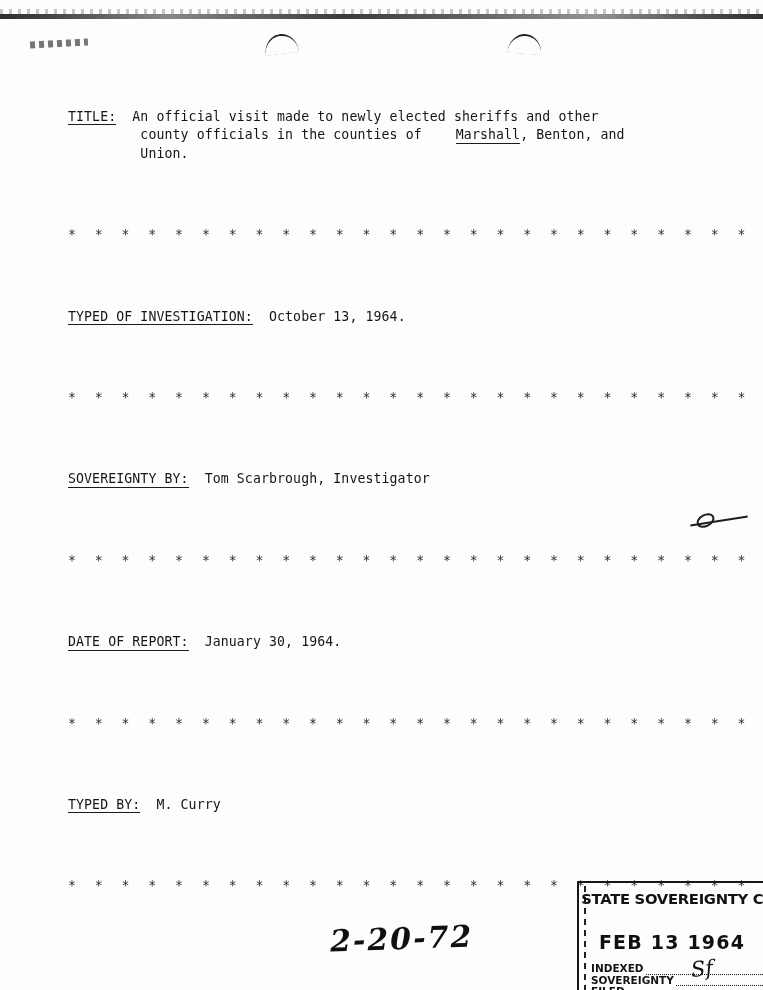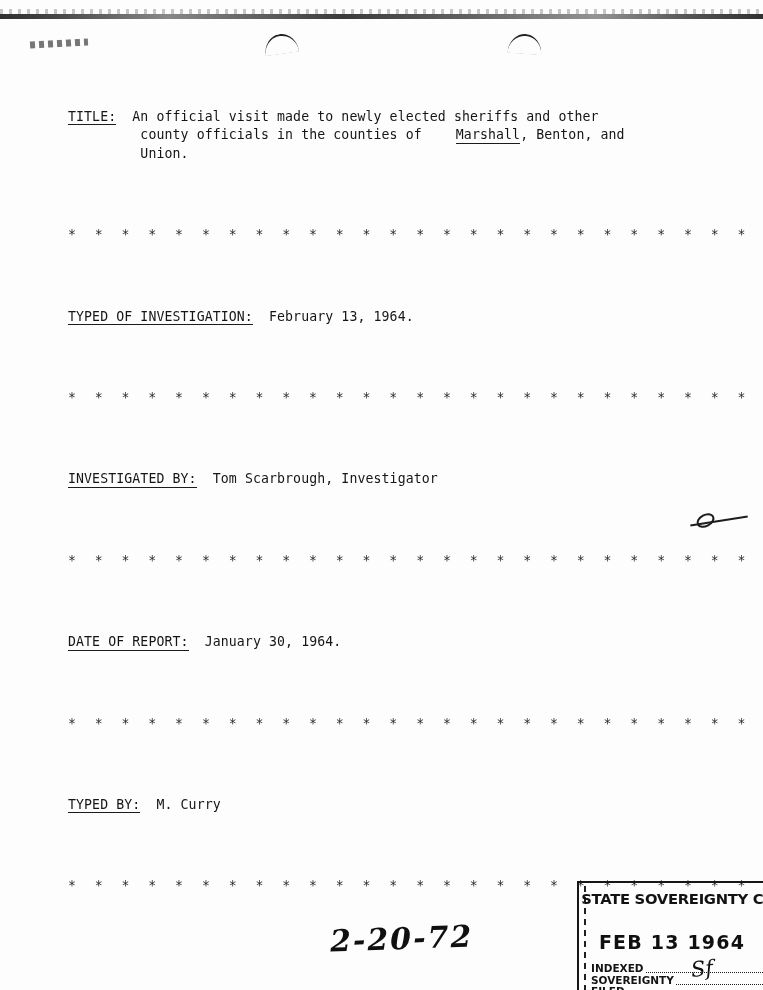--- a/index.html
+++ b/index.html
@@ -154,21 +154,21 @@
   .stamp-fields {
     position: absolute;
     left: 12px; top: 80px;
     width: 172px;
     font-family: "DejaVu Sans", "Liberation Sans", sans-serif;
     font-weight: bold;
     font-size: 10.5px;
     color: #131313;
     line-height: 11.5px;
   }
-  .stamp-field-row { display: flex; align-items: center; white-space: nowrap; }
+  .stamp-field-row { display: flex; align-items: flex-end; white-space: nowrap; }
   .stamp-field-row .dots {
     flex: 1;
     margin-left: 2px;
     border-bottom: 1.6px dotted #1a1a1a;
     height: 8px;
   }
   .stamp-sign {
     position: absolute;
     left: 112px; top: 74px;
     font-family: "DejaVu Serif", "Liberation Serif", serif;
@@ -195,25 +195,25 @@
   </div>
 
   <div class="doc-body">
 
     <div class="meta-block"><span class="meta-label">TITLE:</span><span>  An official visit made to newly elected sheriffs and other
          county officials in the counties of </span><span class="ul">Marshall</span><span>, Benton, and
          Union.</span></div>
 
     <div class="stars">* * * * * * * * * * * * * * * * * * * * * * * * * * * * * * * * * *</div>
 
-    <div class="meta-block"><span class="meta-label">TYPED OF INVESTIGATION:</span><span>  February 13, 1964.</span></div>
-
-    <div class="stars">* * * * * * * * * * * * * * * * * * * * * * * * * * * * * * * * * *</div>
-
-    <div class="meta-block"><span class="meta-label">INVESTIGATED BY:</span><span>  Tom Scarbrough, Investigator</span></div>
+    <div class="meta-block"><span class="meta-label">TYPED OF INVESTIGATION:</span><span>  October 13, 1964.</span></div>
+
+    <div class="stars">* * * * * * * * * * * * * * * * * * * * * * * * * * * * * * * * * *</div>
+
+    <div class="meta-block"><span class="meta-label">SOVEREIGNTY BY:</span><span>  Tom Scarbrough, Investigator</span></div>
 
     <div class="stars">* * * * * * * * * * * * * * * * * * * * * * * * * * * * * * * * * *</div>
 
     <div class="meta-block"><span class="meta-label">DATE OF REPORT:</span><span>  January 30, 1964.</span></div>
 
     <div class="stars">* * * * * * * * * * * * * * * * * * * * * * * * * * * * * * * * * *</div>
 
     <div class="meta-block"><span class="meta-label">TYPED BY:</span><span>  M. Curry</span></div>
 
     <div class="stars">* * * * * * * * * * * * * * * * * * * * * * * * * * * * * * * * * *</div>

